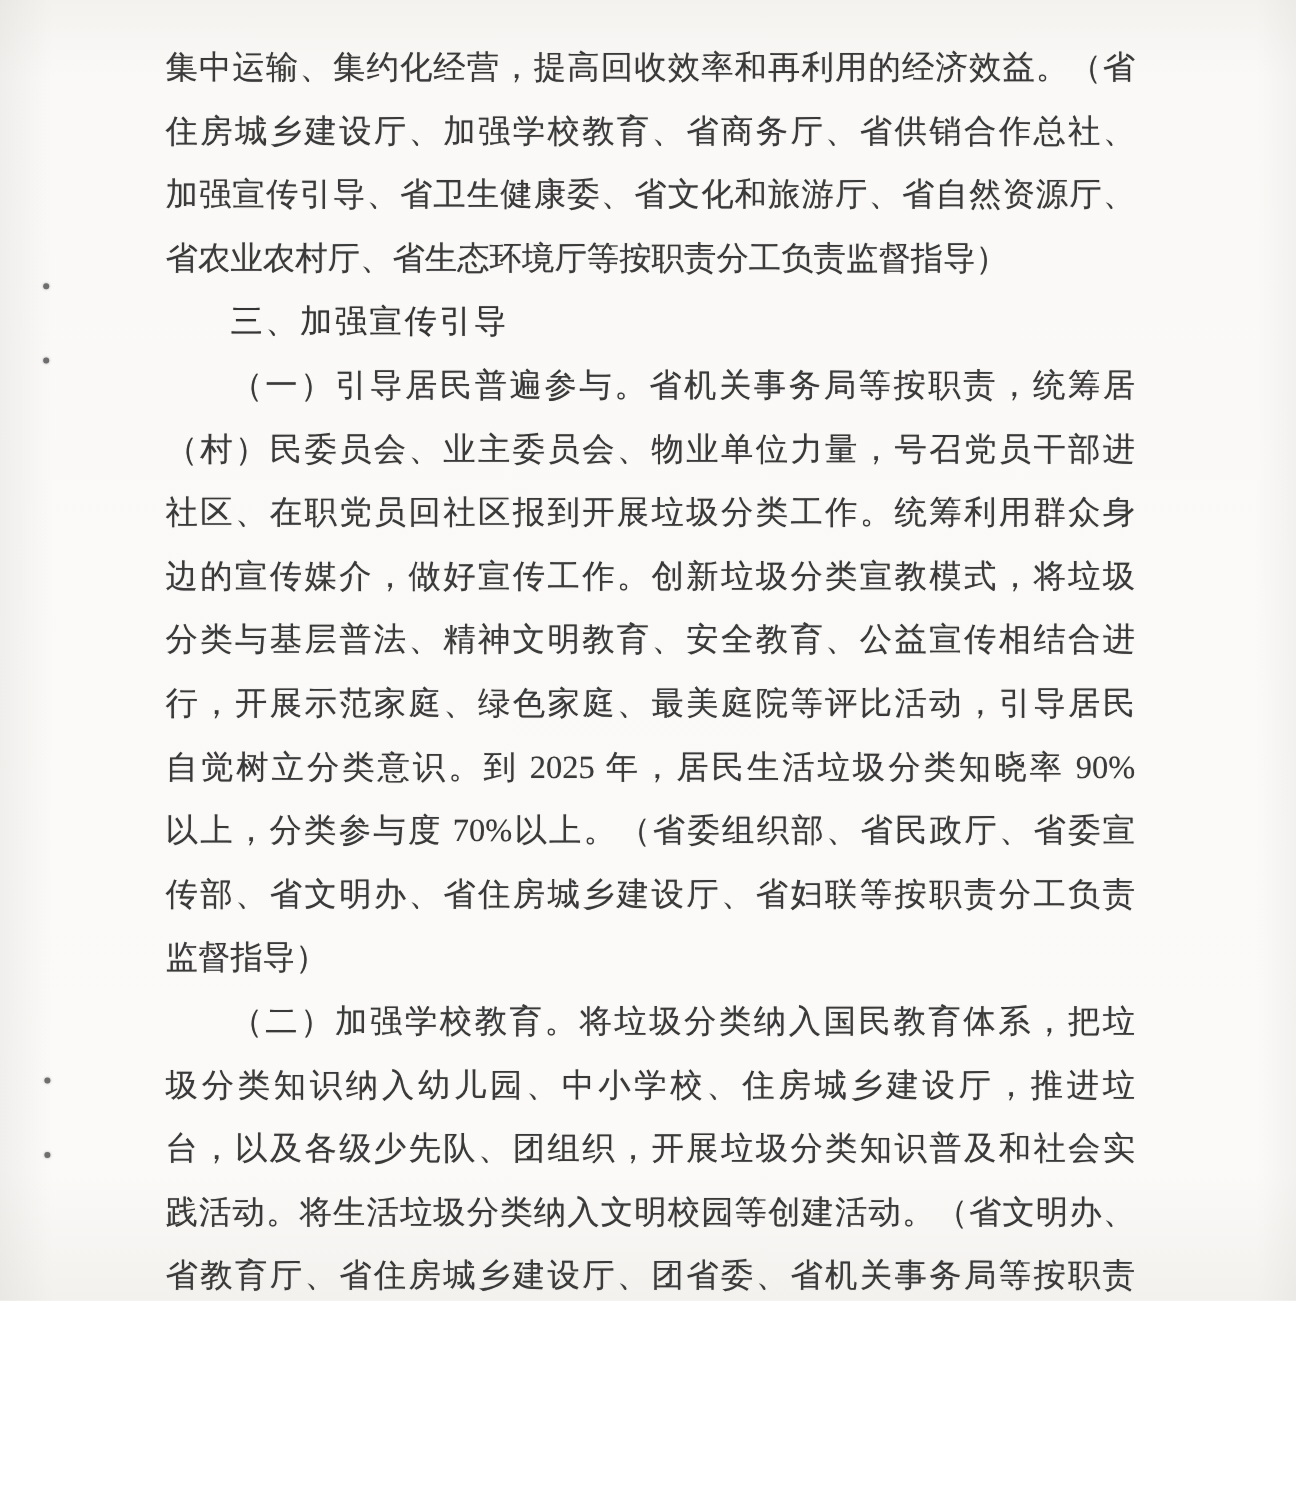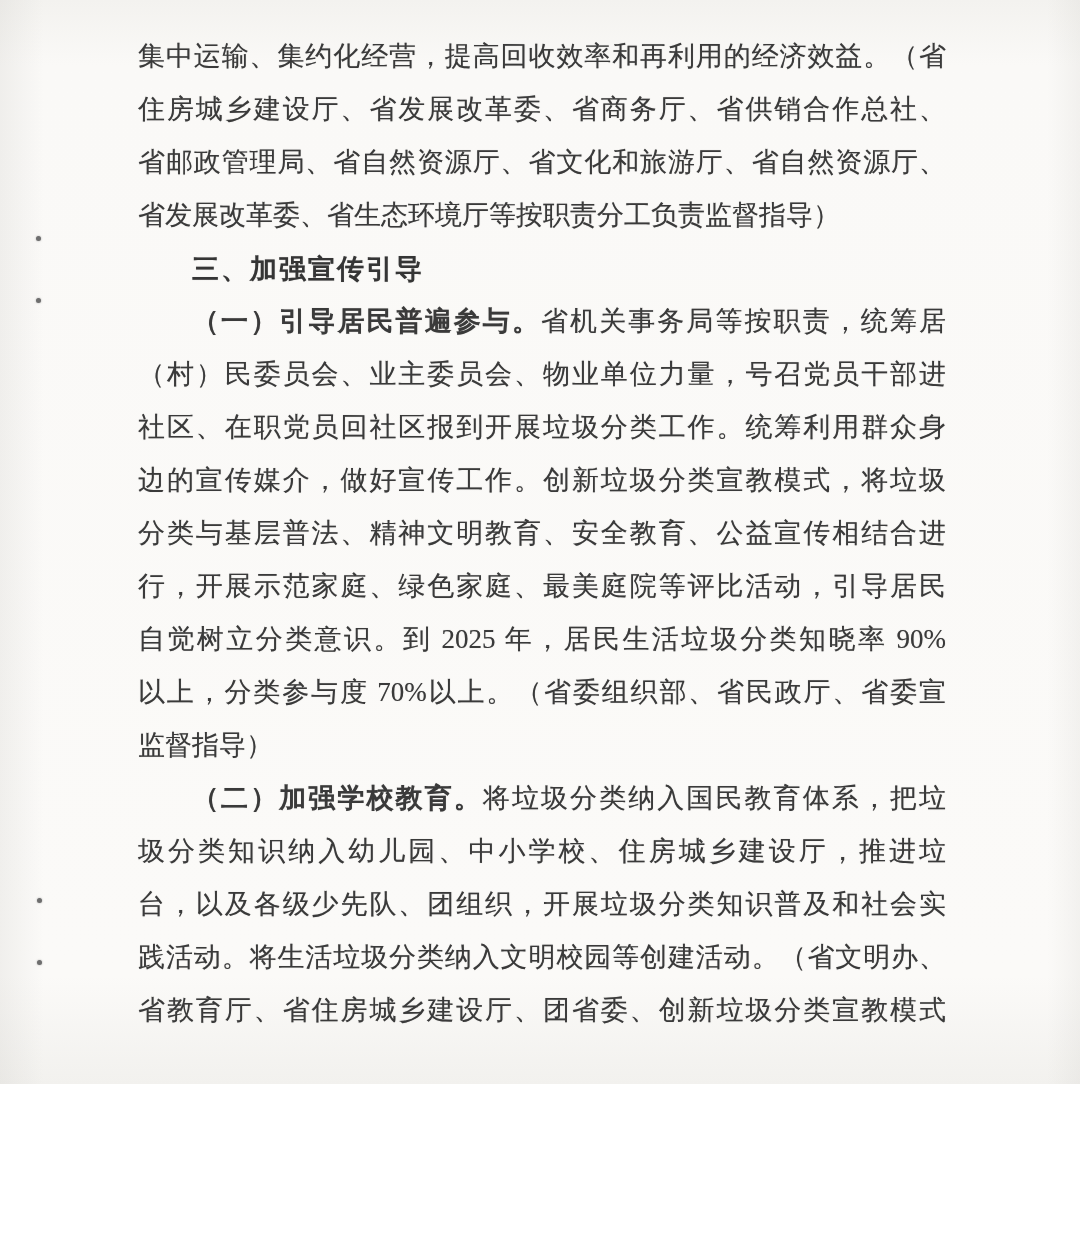--- a/index.html
+++ b/index.html
@@ -46,21 +46,21 @@
     white-space: nowrap;
   }
   .line.no-just {
     text-align-last: left;
     white-space: normal;
   }
   .line.indent {
     text-indent: 2em;
   }
   .line .bold {
-    font-weight: 700;
+    font-weight: 400;
   }
   .line.heading {
     font-family: "DejaVu Sans", "Liberation Sans", sans-serif;
     font-weight: 700;
     letter-spacing: 2px;
     color: #353535;
   }
   .page-number {
     position: absolute;
     left: 812px;
@@ -79,37 +79,38 @@
     background: #6e6e6e;
     box-shadow: 0 0 2px rgba(110, 110, 110, 0.6);
   }
 </style>
 </head>
 <body>
 
 <div class="page">
   <div class="doc-body">
       <div class="line"><span>集中运输、集约化经营，提高回收效率和再利用的经济效益。（省</span></div>
-      <div class="line"><span>住房城乡建设厅、省发展改革委、省商务厅、省供销合作总社、</span></div>
-      <div class="line"><span>省邮政管理局、省自然资源厅、省文化和旅游厅、省自然资源厅、</span></div>
-      <div class="line no-just"><span>省发展改革委、省生态环境厅等按职责分工负责监督指导）</span></div>
+      <div class="line"><span>住房城乡建设厅、加强学校教育、省商务厅、省供销合作总社、</span></div>
+      <div class="line"><span>加强宣传引导、省卫生健康委、省文化和旅游厅、省自然资源厅、</span></div>
+      <div class="line no-just"><span>省农业农村厅、省生态环境厅等按职责分工负责监督指导）</span></div>
       <div class="line no-just indent heading"><span class="bold">三、加强宣传引导</span></div>
       <div class="line indent"><span class="bold">（一）引导居民普遍参与。</span><span>省机关事务局等按职责，统筹居</span></div>
       <div class="line"><span>（村）民委员会、业主委员会、物业单位力量，号召党员干部进</span></div>
       <div class="line"><span>社区、在职党员回社区报到开展垃圾分类工作。统筹利用群众身</span></div>
       <div class="line"><span>边的宣传媒介，做好宣传工作。创新垃圾分类宣教模式，将垃圾</span></div>
       <div class="line"><span>分类与基层普法、精神文明教育、安全教育、公益宣传相结合进</span></div>
       <div class="line"><span>行，开展示范家庭、绿色家庭、最美庭院等评比活动，引导居民</span></div>
       <div class="line"><span>自觉树立分类意识。到 2025 年，居民生活垃圾分类知晓率 90%</span></div>
       <div class="line"><span>以上，分类参与度 70%以上。（省委组织部、省民政厅、省委宣</span></div>
+      <div class="line"><span>传部、省文明办、省住房城乡建设厅、省妇联等按职责分工负责</span></div>
       <div class="line no-just"><span>监督指导）</span></div>
       <div class="line indent"><span class="bold">（二）加强学校教育。</span><span>将垃圾分类纳入国民教育体系，把垃</span></div>
       <div class="line"><span>圾分类知识纳入幼儿园、中小学校、住房城乡建设厅，推进垃</span></div>
       <div class="line"><span>台，以及各级少先队、团组织，开展垃圾分类知识普及和社会实</span></div>
       <div class="line"><span>践活动。将生活垃圾分类纳入文明校园等创建活动。（省文明办、</span></div>
-      <div class="line"><span>省教育厅、省住房城乡建设厅、团省委、创新垃圾分类宣教模式</span></div>
+      <div class="line"><span>省教育厅、省住房城乡建设厅、团省委、省机关事务局等按职责</span></div>
     </div>
   <div class="page-number">— 9 —</div>
 <div class="margin-dot" style="left: 36px; top: 236px;"></div>
     <div class="margin-dot" style="left: 36px; top: 298px;"></div>
     <div class="margin-dot" style="left: 37px; top: 898px;"></div>
     <div class="margin-dot" style="left: 37px; top: 960px;"></div>
   </div>
 
 </body></html>

